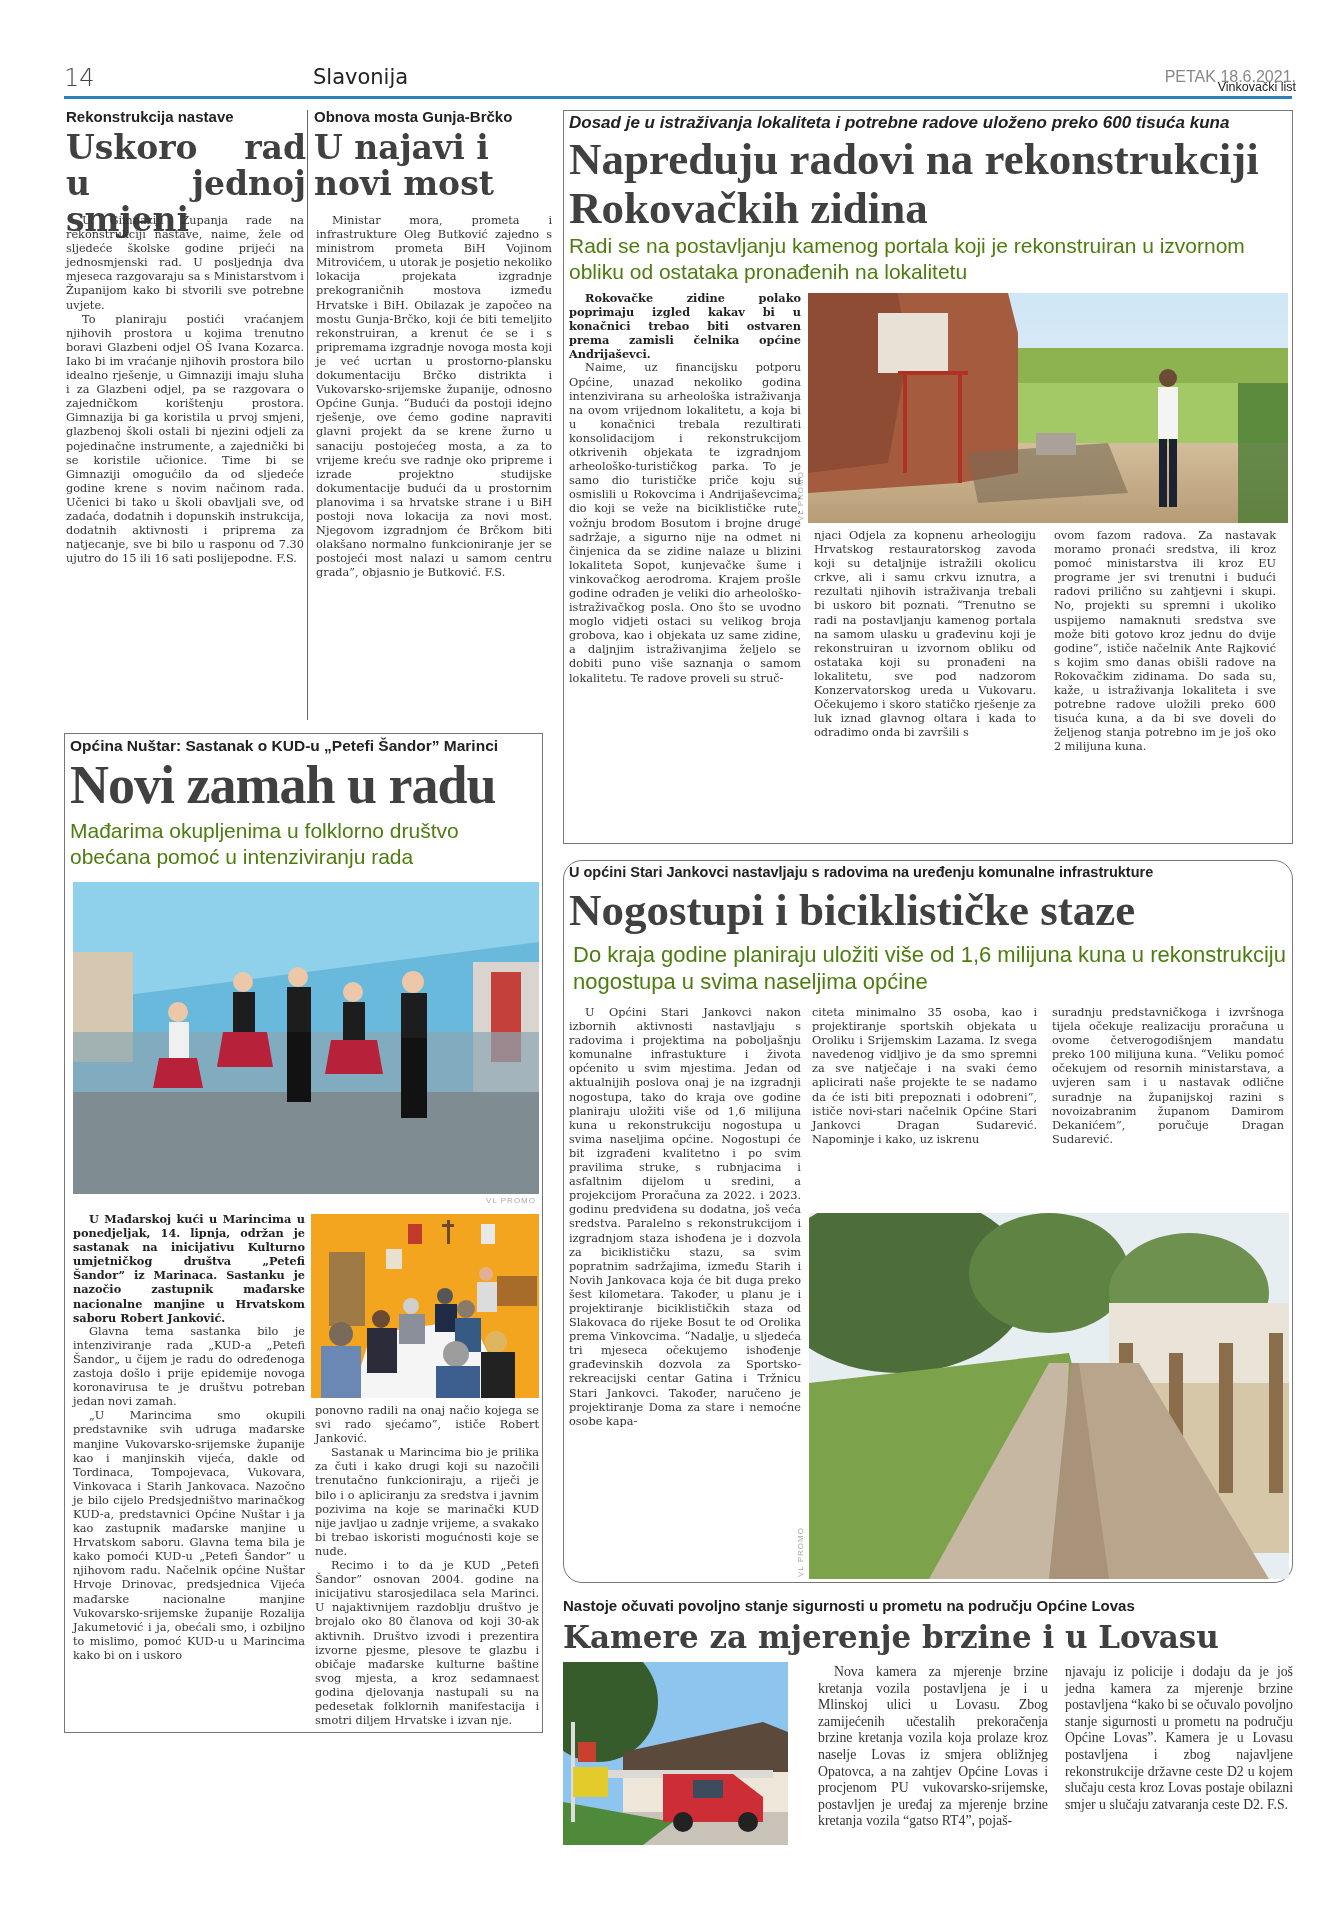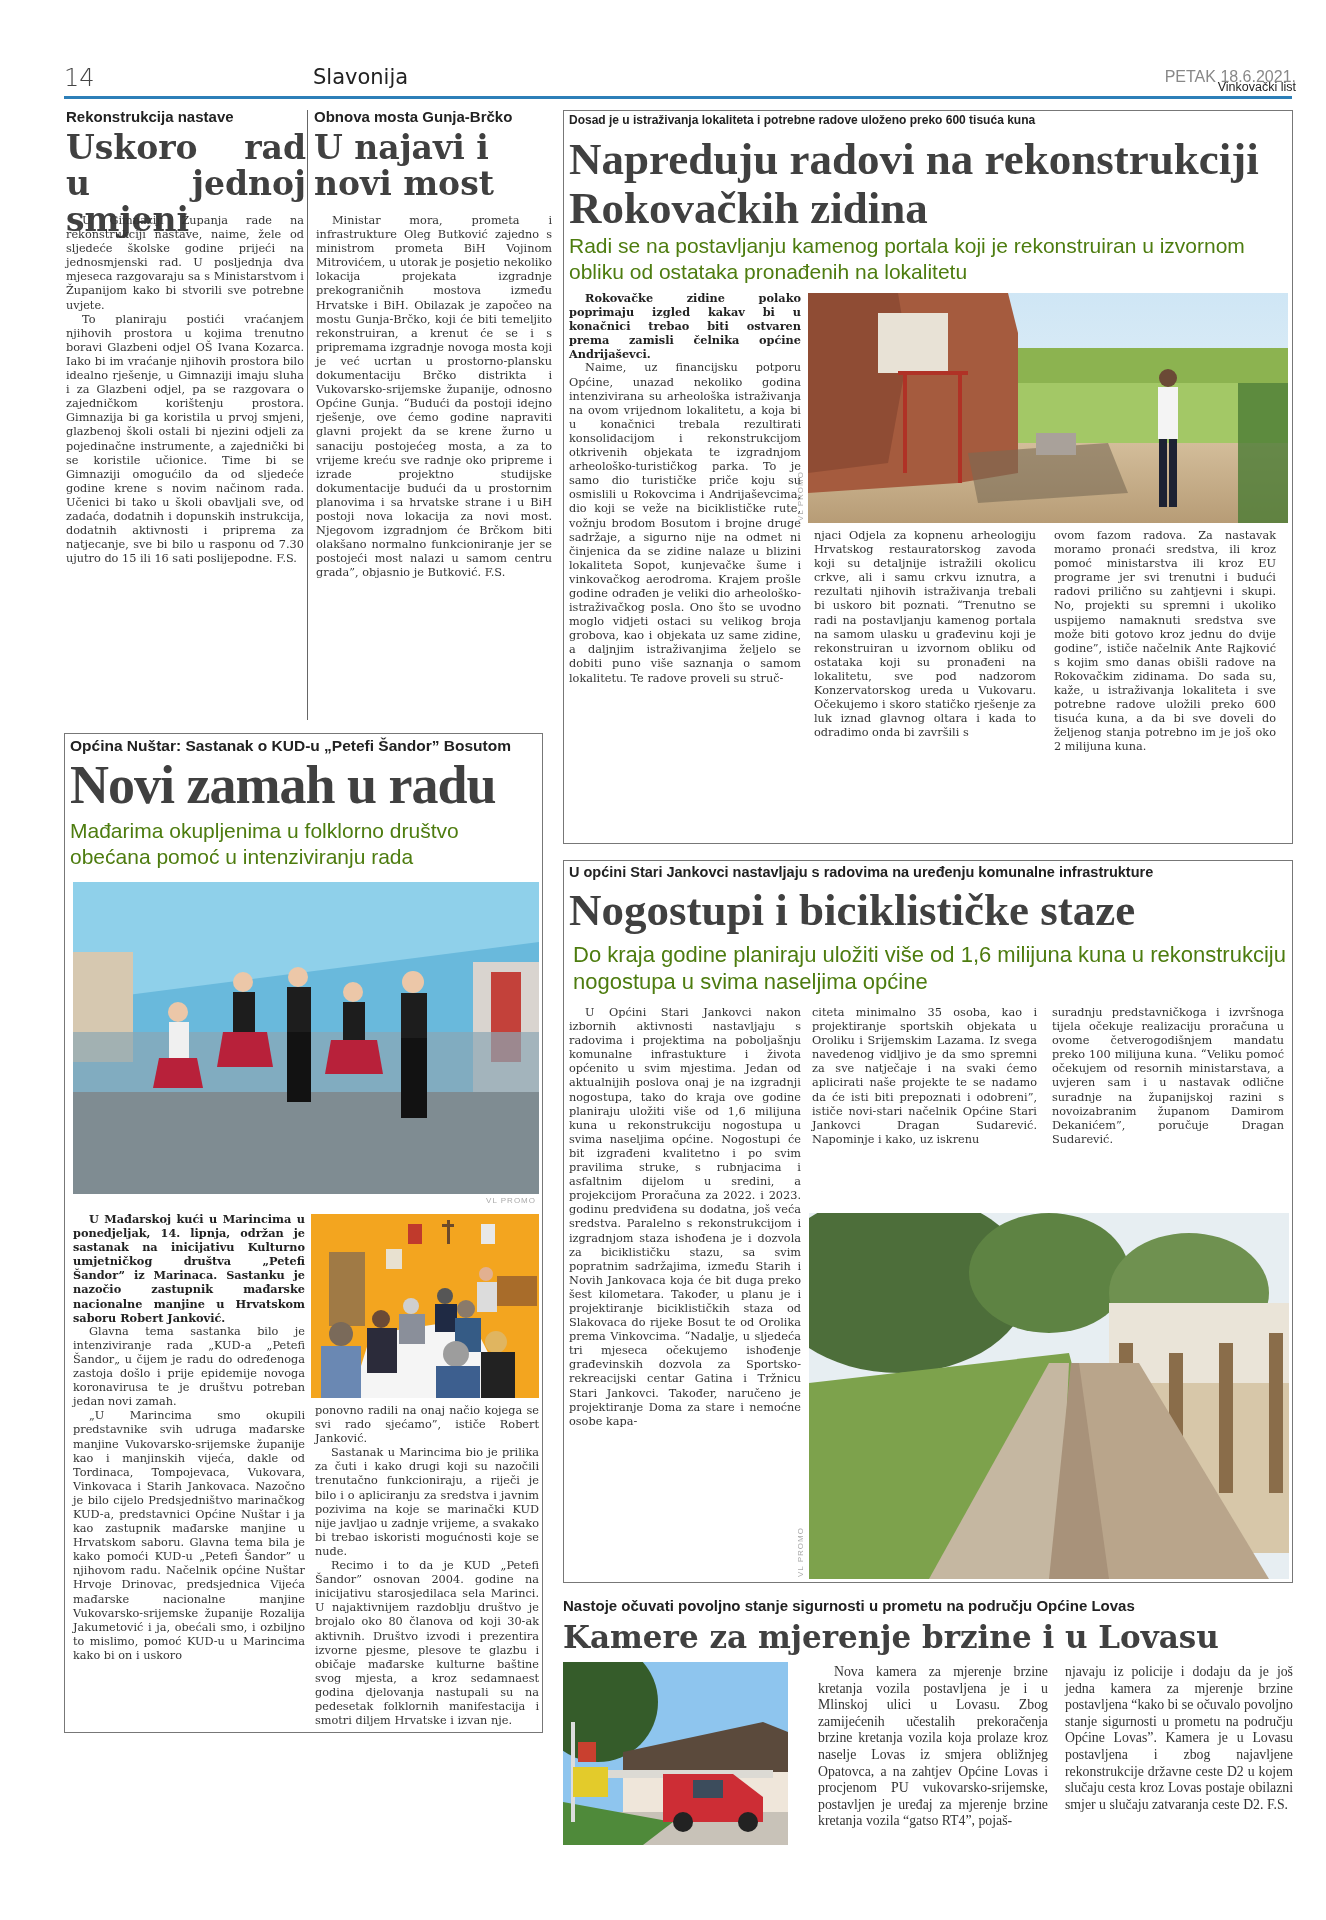--- a/index.html
+++ b/index.html
@@ -53,21 +53,21 @@
 
 <section>
   <div class="abs kicker" style="left:314px;top:108px;">Obnova mosta Gunja-Brčko</div>
   <div class="abs title" style="left:314px;top:130px;width:240px;font-size:33px;line-height:36px;">U najavi i novi most</div>
   <div class="abs body" style="left:316px;top:214px;width:236px;">
     <p>Ministar mora, prometa i infrastrukture Oleg Butković zajedno s ministrom prometa BiH Vojinom Mitrovićem, u utorak je posjetio nekoliko lokacija projekata izgradnje prekograničnih mostova između Hrvatske i BiH. Obilazak je započeo na mostu Gunja-Brčko, koji će biti temeljito rekonstruiran, a krenut će se i s pripremama izgradnje novoga mosta koji je već ucrtan u prostorno-plansku dokumentaciju Brčko distrikta i Vukovarsko-srijemske županije, odnosno Općine Gunja. “Budući da postoji idejno rješenje, ove ćemo godine napraviti glavni projekt da se krene žurno u sanaciju postojećeg mosta, a za to vrijeme kreću sve radnje oko pripreme i izrade projektno studijske dokumentacije budući da u prostornim planovima i sa hrvatske strane i u BiH postoji nova lokacija za novi most. Njegovom izgradnjom će Brčkom biti olakšano normalno funkcioniranje jer se postojeći most nalazi u samom centru grada”, objasnio je Butković. F.S.</p>
   </div>
 </section>
 
 <section class="abs box" style="left:563px;top:110px;width:730px;height:734px;">
-  <div class="abs kicker" style="left:5px;top:2px;font-size:12px;">Dosad je u istraživanja lokaliteta i potrebne radove uloženo preko 600 tisuća kuna</div>
+  <div class="abs kicker" style="left:5px;top:2px;font-size:17px;font-style:italic;">Dosad je u istraživanja lokaliteta i potrebne radove uloženo preko 600 tisuća kuna</div>
   <div class="abs title" style="left:5px;top:24px;width:720px;font-family:'Liberation Serif',serif;font-size:45px;line-height:49px;font-weight:bold;">Napreduju radovi na rekonstrukciji Rokovačkih zidina</div>
   <div class="abs deck" style="left:5px;top:122px;width:720px;font-size:21px;line-height:26px;">Radi se na postavljanju kamenog portala koji je rekonstruiran u izvornom obliku od ostataka pronađenih na lokalitetu</div>
 
   <div class="abs photo" style="left:244px;top:182px;width:480px;height:230px;">
     <svg width="480" height="230" viewBox="0 0 480 230" preserveAspectRatio="none">
       <defs>
         <linearGradient id="sky1" x1="0" y1="0" x2="0" y2="1">
             <stop offset="0" stop-color="#cfe6f5"></stop>
             <stop offset="1" stop-color="#eef5f8"></stop>
           </linearGradient>
@@ -105,21 +105,21 @@
   </div>
   <div class="abs body" style="left:250px;top:418px;width:222px;">
     <p style="text-indent:0">njaci Odjela za kopnenu arheologiju Hrvatskog restauratorskog zavoda koji su detaljnije istražili okolicu crkve, ali i samu crkvu iznutra, a rezultati njihovih istraživanja trebali bi uskoro bit poznati. “Trenutno se radi na postavljanju kamenog portala na samom ulasku u građevinu koji je rekonstruiran u izvornom obliku od ostataka koji su pronađeni na lokalitetu, sve pod nadzorom Konzervatorskog ureda u Vukovaru. Očekujemo i skoro statičko rješenje za luk iznad glavnog oltara i kada to odradimo onda bi završili s</p>
   </div>
   <div class="abs body" style="left:490px;top:418px;width:222px;">
     <p style="text-indent:0">ovom fazom radova. Za nastavak moramo pronaći sredstva, ili kroz pomoć ministarstva ili kroz EU programe jer svi trenutni i budući radovi prilično su zahtjevni i skupi. No, projekti su spremni i ukoliko uspijemo namaknuti sredstva sve može biti gotovo kroz jednu do dvije godine”, ističe načelnik Ante Rajković s kojim smo danas obišli radove na Rokovačkim zidinama. Do sada su, kaže, u istraživanja lokaliteta i sve potrebne radove uložili preko 600 tisuća kuna, a da bi sve doveli do željenog stanja potrebno im je još oko 2 milijuna kuna.</p>
   </div>
 </section>
 
 <section class="abs box" style="left:64px;top:733px;width:479px;height:1000px;">
-  <div class="abs kicker" style="left:5px;top:3px;font-size:15.5px;">Općina Nuštar: Sastanak o KUD-u „Petefi Šandor” Bosutom</div>
+  <div class="abs kicker" style="left:5px;top:3px;font-size:15.5px;">Općina Nuštar: Sastanak o KUD-u „Petefi Šandor” Marinci</div>
   <div class="abs title" style="left:5px;top:22px;width:470px;font-family:'Liberation Serif',serif;font-size:54px;line-height:58px;letter-spacing:-1px;">Novi zamah u radu</div>
   <div class="abs deck" style="left:5px;top:84px;width:470px;font-size:21px;line-height:26px;">Mađarima okupljenima u folklorno društvo obećana pomoć u intenziviranju rada</div>
 
   <div class="abs photo" style="left:8px;top:148px;width:466px;height:312px;">
     <svg width="466" height="312" viewBox="0 0 466 312" preserveAspectRatio="none">
       <rect width="466" height="312" fill="#69b9dc"></rect>
       <polygon points="0,0 466,0 466,60 0,120" fill="#8fd0ea"></polygon>
       <rect x="0" y="70" width="60" height="110" fill="#d6c8b0"></rect>
       <rect x="400" y="80" width="66" height="140" fill="#d9d4cf"></rect>
       <rect x="418" y="90" width="30" height="90" fill="#c3413a"></rect>
@@ -182,21 +182,21 @@
     </svg>
   </div>
 
   <div class="abs body" style="left:250px;top:670px;width:224px;">
     <p style="text-indent:0">ponovno radili na onaj načio kojega se svi rado sjećamo”, ističe Robert Janković.</p>
     <p>Sastanak u Marincima bio je prilika za čuti i kako drugi koji su nazočili trenutačno funkcioniraju, a riječi je bilo i o apliciranju za sredstva i javnim pozivima na koje se marinački KUD nije javljao u zadnje vrijeme, a svakako bi trebao iskoristi mogućnosti koje se nude.</p>
     <p>Recimo i to da je KUD „Petefi Šandor” osnovan 2004. godine na inicijativu starosjedilaca sela Marinci. U najaktivnijem razdoblju društvo je brojalo oko 80 članova od koji 30-ak aktivnih. Društvo izvodi i prezentira izvorne pjesme, plesove te glazbu i običaje mađarske kulturne baštine svog mjesta, a kroz sedamnaest godina djelovanja nastupali su na pedesetak folklornih manifestacija i smotri diljem Hrvatske i izvan nje.</p>
   </div>
 </section>
 
-<section class="abs box" style="left:563px;top:860px;width:730px;height:723px;">
+<section class="abs box" style="left:563px;top:860px;width:730px;height:723px;border-radius:19px;">
   <div class="abs kicker" style="left:5px;top:3px;font-size:14.5px;">U općini Stari Jankovci nastavljaju s radovima na uređenju komunalne infrastrukture</div>
   <div class="abs title" style="left:5px;top:24px;width:720px;font-family:'Liberation Serif',serif;font-size:45px;line-height:50px;">Nogostupi i biciklističke staze</div>
   <div class="abs deck" style="left:9px;top:80px;width:720px;font-size:22px;line-height:27px;">Do kraja godine planiraju uložiti više od 1,6 milijuna kuna u rekonstrukciju nogostupa u svima naseljima općine</div>
 
   <div class="abs body" style="left:5px;top:145px;width:232px;">
     <p>U Općini Stari Jankovci nakon izbornih aktivnosti nastavljaju s radovima i projektima na poboljašnju komunalne infrastukture i života općenito u svim mjestima. Jedan od aktualnijih poslova onaj je na izgradnji nogostupa, tako do kraja ove godine planiraju uložiti više od 1,6 milijuna kuna u rekonstrukciju nogostupa u svima naseljima općine. Nogostupi će bit izgrađeni kvalitetno i po svim pravilima struke, s rubnjacima i asfaltnim dijelom u sredini, a projekcijom Proračuna za 2022. i 2023. godinu predviđena su dodatna, još veća sredstva. Paralelno s rekonstrukcijom i izgradnjom staza ishođena je i dozvola za biciklističku stazu, sa svim popratnim sadržajima, između Starih i Novih Jankovaca koja će bit duga preko šest kilometara. Također, u planu je i projektiranje biciklističkih staza od Slakovaca do rijeke Bosut te od Orolika prema Vinkovcima. “Nadalje, u sljedeća tri mjeseca očekujemo ishođenje građevinskih dozvola za Sportsko-rekreacijski centar Gatina i Tržnicu Stari Jankovci. Također, naručeno je projektiranje Doma za stare i nemoćne osobe kapa-</p>
   </div>
   <div class="abs body" style="left:248px;top:145px;width:225px;">
     <p style="text-indent:0">citeta minimalno 35 osoba, kao i projektiranje sportskih objekata u Oroliku i Srijemskim Lazama. Iz svega navedenog vidljivo je da smo spremni za sve natječaje i na svaki ćemo aplicirati naše projekte te se nadamo da će isti biti prepoznati i odobreni”, ističe novi-stari načelnik Općine Stari Jankovci Dragan Sudarević. Napominje i kako, uz iskrenu</p>
   </div>

